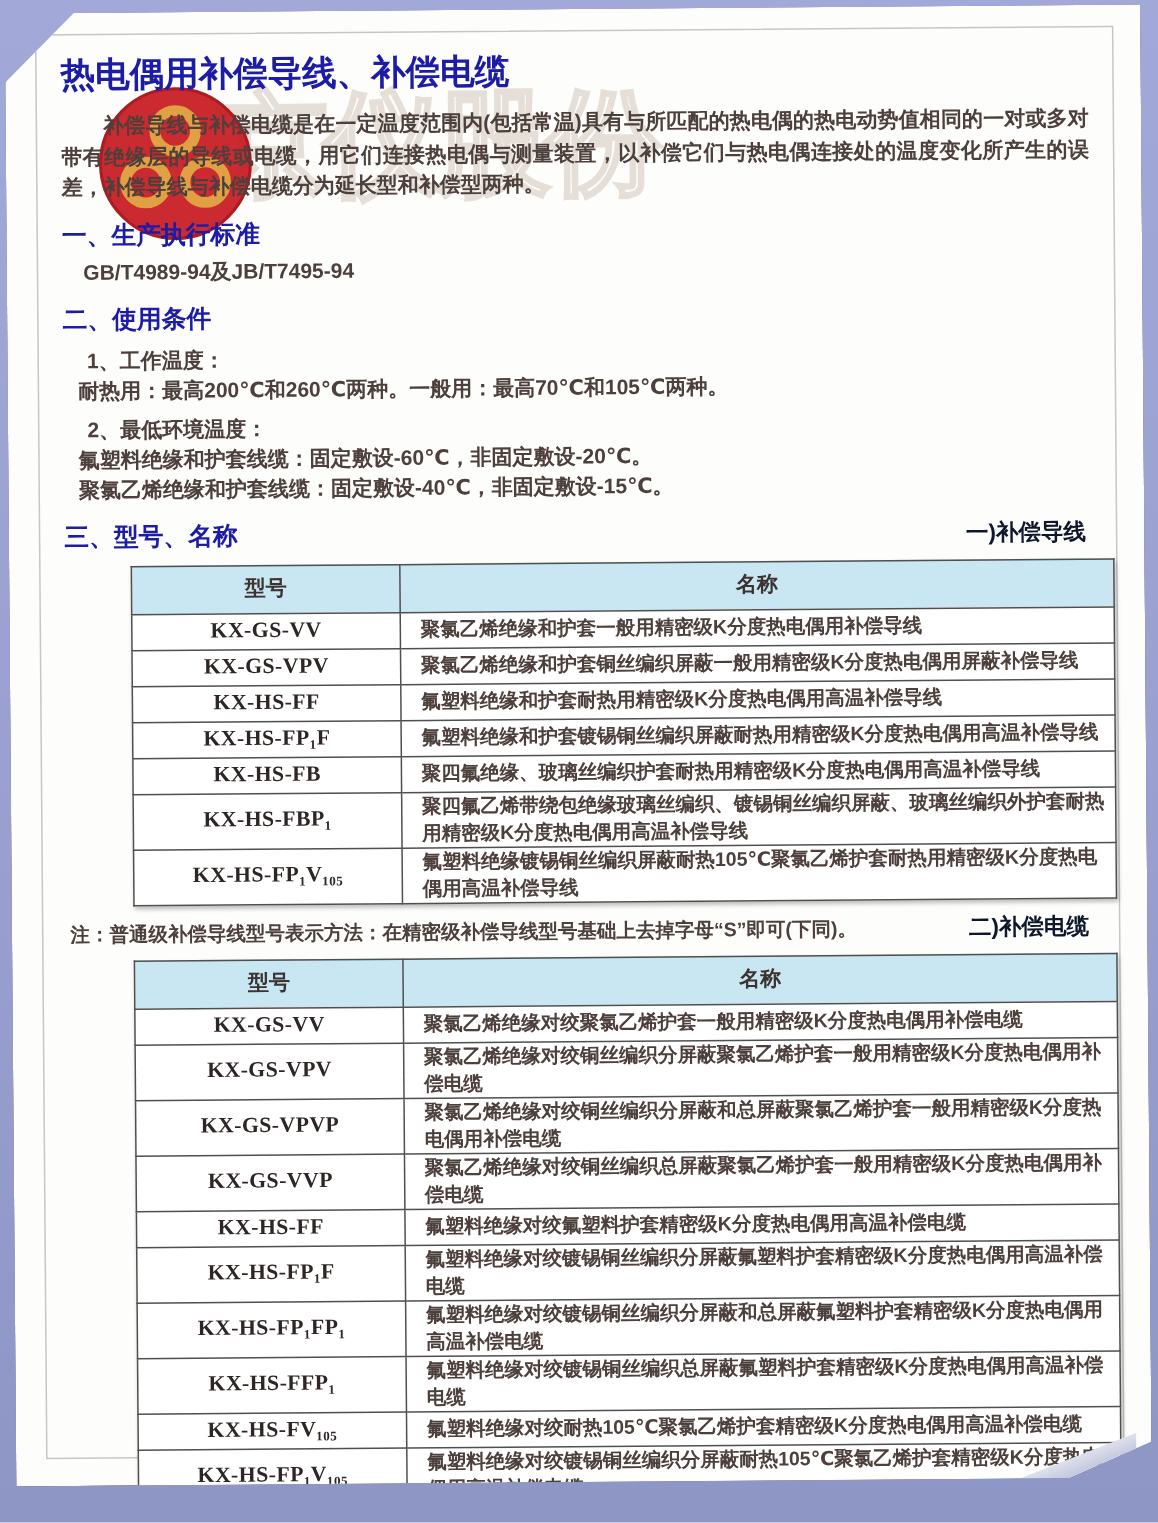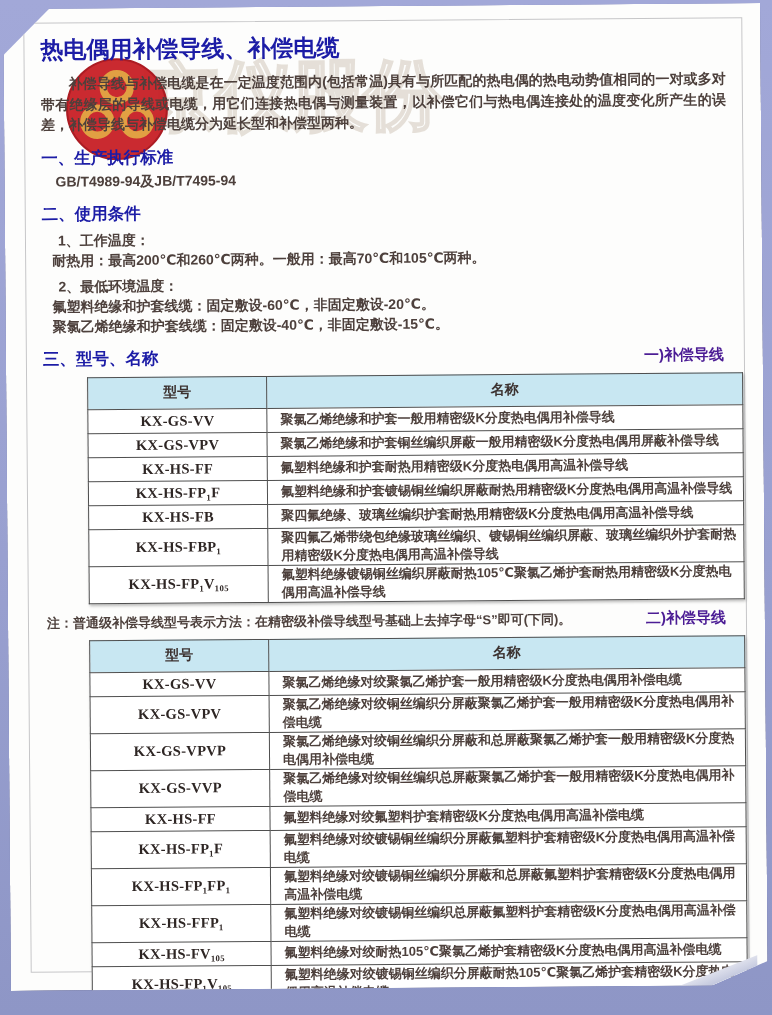--- a/index.html
+++ b/index.html
@@ -32,21 +32,21 @@
   .wm-logo{position:absolute;left:40px;top:34px;z-index:0;opacity:.95;pointer-events:none;}
   .content{position:relative;z-index:1;}
   
   .title{margin:4px 0 0 0;font-size:23px;line-height:28px;font-weight:700;color:#1c1ca6;}
   .intro{margin:10px 0 0 0;font-size:14px;line-height:20.5px;font-weight:600;color:#4d403c;text-indent:2em;text-align:justify;}
   .h2{margin:11px 0 0 0;font-size:16.5px;line-height:22px;font-weight:700;color:#1c1ca6;}
   .plain{margin:3px 0 0 0;padding-left:14px;font-size:14px;line-height:20px;font-weight:600;color:#4d403c;}
   .sub{margin:7px 0 0 0;padding-left:16px;font-size:14px;line-height:19px;font-weight:600;color:#4d403c;}
   .cond{margin:1px 0 0 0;padding-left:10px;font-size:14px;line-height:19px;font-weight:600;color:#4d403c;}
   .s3row{display:flex;align-items:flex-end;justify-content:space-between;margin-top:11px;}
-  .tcaption{font-size:15px;font-weight:700;color:#4c1d95;padding-right:4px;}
+  .tcaption{font-size:15px;font-weight:700;color:#0f172a;padding-right:4px;}
   
   table{border-collapse:collapse;margin:8px 0 0 44px;width:656px;
         box-shadow:1px 2px 3px rgba(0,0,0,.25);background:#fff;}
   table,th,td{border:1px solid #4f4f4f;}
   th{background:#c8e7f2;height:29px;font-size:14px;font-weight:700;color:#3c3230;}
   td{height:23px;padding:0;}
   td.model{width:176px;text-align:center;font-family:"Liberation Serif","DejaVu Serif",serif;
            font-size:14.5px;font-weight:600;color:#2e2624;letter-spacing:.3px;}
   td.name{padding-left:13px;font-size:13px;font-weight:700;color:#4d403c;}
   .noterow{display:flex;align-items:flex-end;justify-content:space-between;margin:9px 0 0 2px;}
@@ -130,21 +130,21 @@
             </tr>
             <tr>
               <td class="model">KX-HS-FP₁V₁₀₅</td>
               <td class="name">氟塑料绝缘镀锡铜丝编织屏蔽耐热105℃聚氯乙烯护套耐热用精密级K分度热电偶用高温补偿导线</td>
             </tr>
           </tbody>
       </table>
 
       <div class="noterow">
         <span class="tnote">注：普通级补偿导线型号表示方法：在精密级补偿导线型号基础上去掉字母“S”即可(下同)。</span>
-        <span class="tcaption">二)补偿导线</span>
+        <span class="tcaption">二)补偿电缆</span>
       </div>
 
       <table>
         <thead>
           <tr>
             <th style="width:176px;">型号</th>
             <th>名称</th>
           </tr>
         </thead>
         <tbody>

